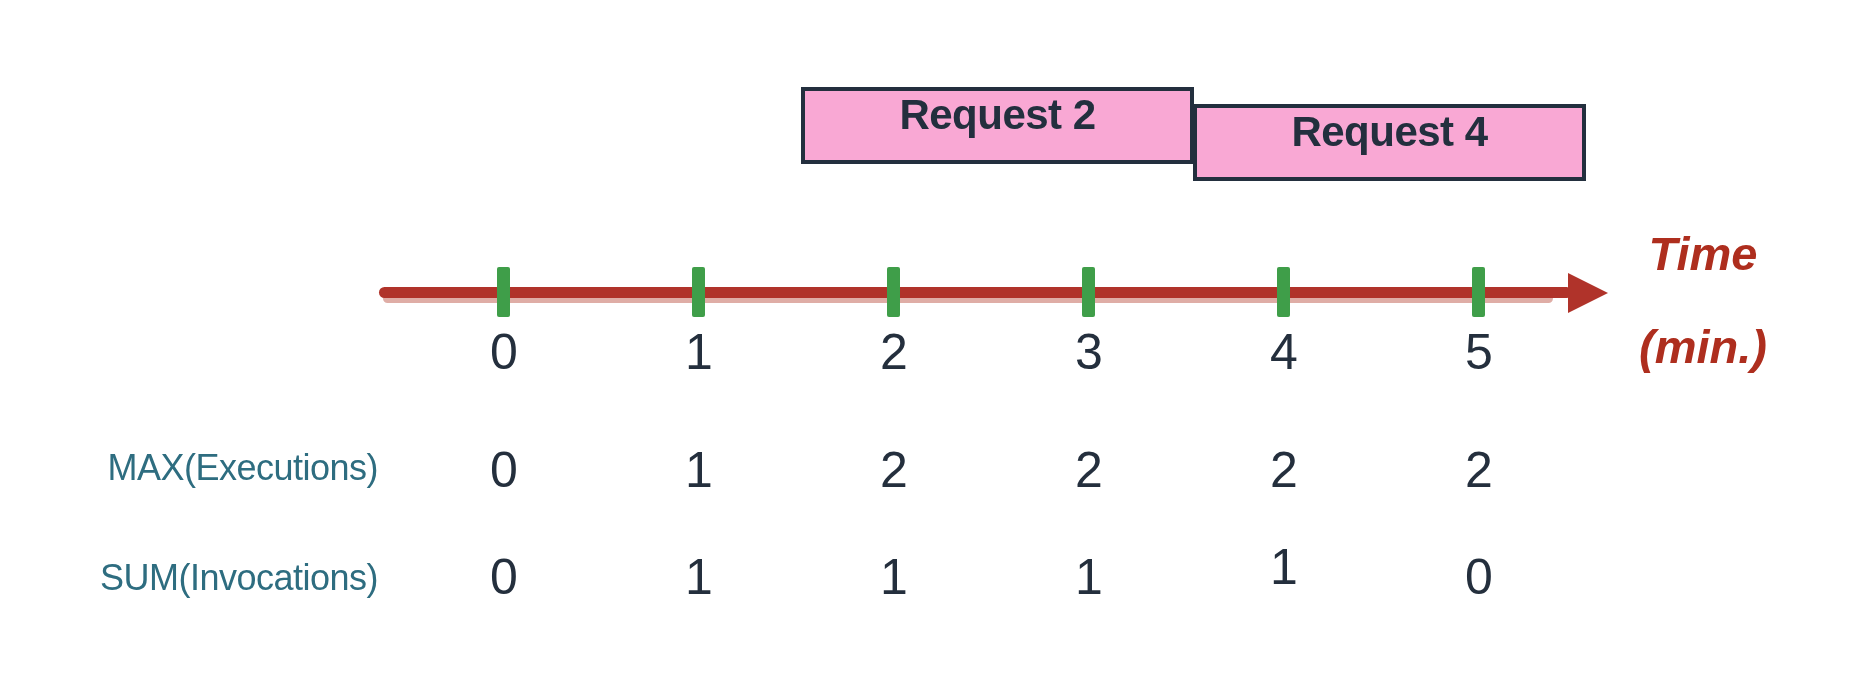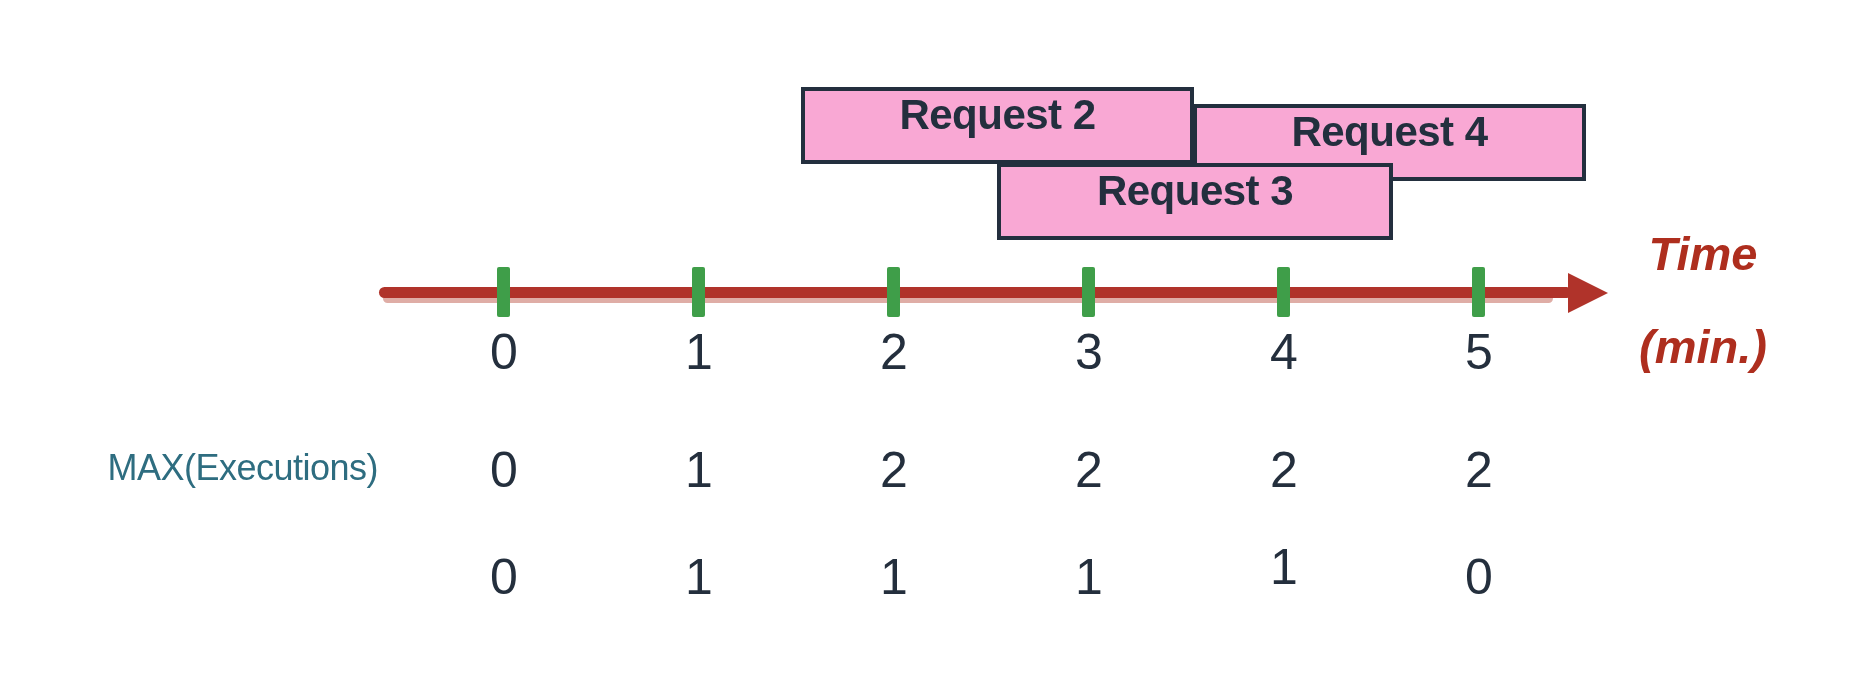--- a/index.html
+++ b/index.html
@@ -51,23 +51,20 @@
 
 <div class="stage">
 
   <div class="bar" style="left:801px;top:87px;width:393px;">
     <span>Request 2</span>
   </div>
   <div class="bar" style="left:1193px;top:87px;width:393px;margin-top:17px;">
     <span>Request 4</span>
   </div>
 
-  <div class="bar" style="left:997px;top:163px;width:396px;">
-    <span>Request 3</span>
-  </div>
 
   <div class="axis-underlay"></div>
   <div class="axis-line"></div>
   <div class="axis-arrowhead"></div>
 
   <div class="tick" style="left:497px;"></div>
   <div class="tick" style="left:692px;"></div>
   <div class="tick" style="left:887px;"></div>
   <div class="tick" style="left:1082px;"></div>
   <div class="tick" style="left:1277px;"></div>
@@ -84,20 +81,21 @@
   <div class="time-label" style="top:319px;">(min.)</div>
 
   <div class="row-label" style="top:447px;">MAX(Executions)</div>
   <div class="val" style="left:459px;top:446px;">0</div>
   <div class="val" style="left:654px;top:446px;">1</div>
   <div class="val" style="left:849px;top:446px;">2</div>
   <div class="val" style="left:1044px;top:446px;">2</div>
   <div class="val" style="left:1239px;top:446px;">2</div>
   <div class="val" style="left:1434px;top:446px;">2</div>
 
+  <div class="row-label" style="top:557px;">SUM(Invocations)</div>
   <div class="val" style="left:459px;top:553px;">0</div>
   <div class="val" style="left:654px;top:553px;">1</div>
   <div class="val" style="left:849px;top:553px;">1</div>
   <div class="val" style="left:1044px;top:553px;">1</div>
   <div class="val" style="left:1239px;top:543px;">1</div>
   <div class="val" style="left:1434px;top:553px;">0</div>
 
 </div>
 
 </body></html>

